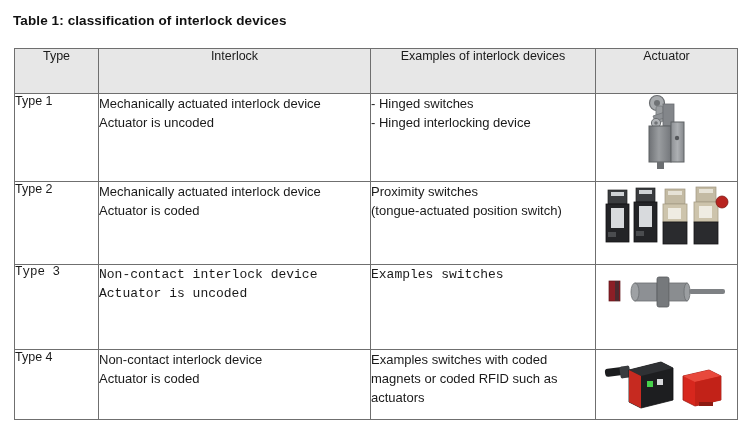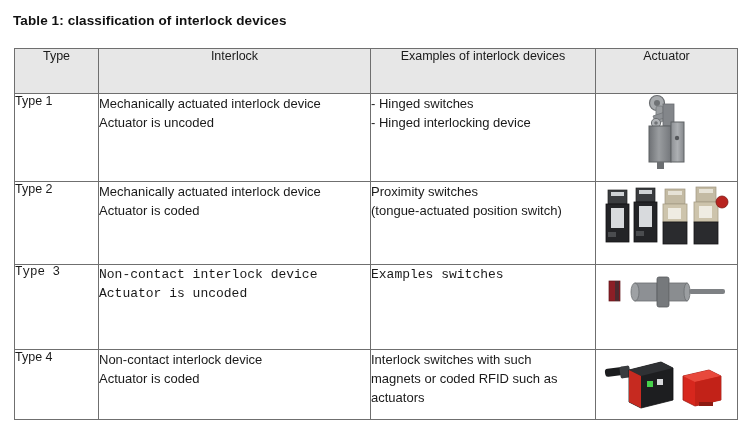--- a/index.html
+++ b/index.html
@@ -241,21 +241,21 @@
         </td>
       </tr>
 
       <tr class="r4">
         <td class="cell-type">Type 4</td>
         <td class="cell-text">
           <div class="line">Non-contact interlock device</div>
           <div class="line">Actuator is coded</div>
         </td>
         <td class="cell-text">
-          <div class="line">Interlock switches with such</div>
+          <div class="line">Examples switches with coded</div>
           <div class="line">magnets or coded RFID such as</div>
           <div class="line">actuators</div>
         </td>
         <td class="cell-img">
           <div class="imgbox">
             <svg width="128" height="66" viewBox="0 0 128 66">
 
               <rect x="2" y="18" width="18" height="8" rx="3" fill="#1b1c1e" transform="rotate(-8 11 22)"></rect>
               <rect x="17" y="16" width="10" height="12" rx="2" fill="#3a3c3f" transform="rotate(-8 22 22)"></rect>
 

